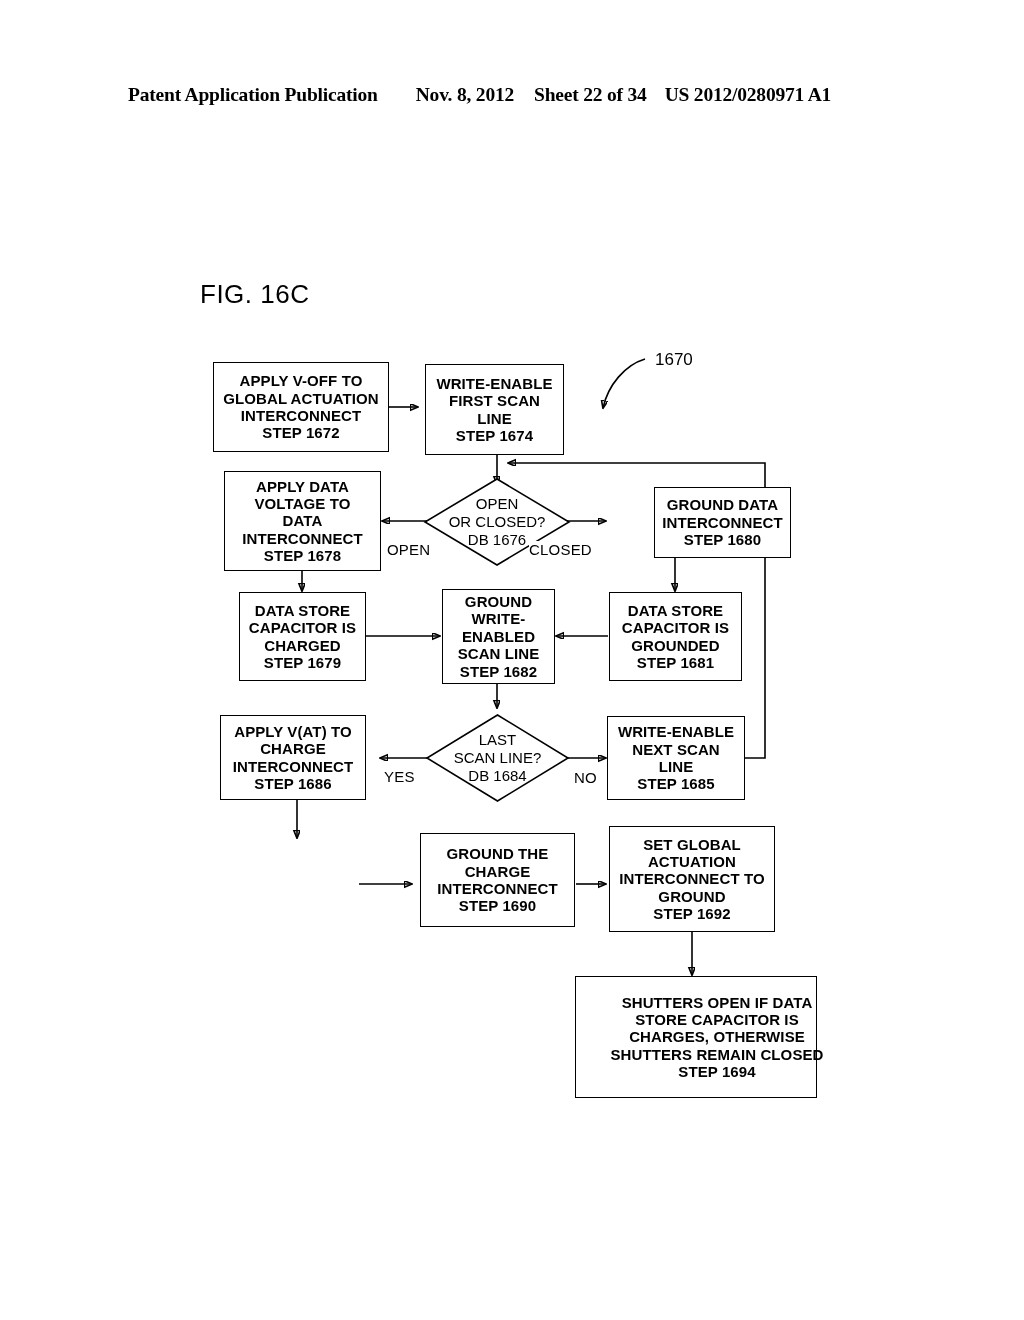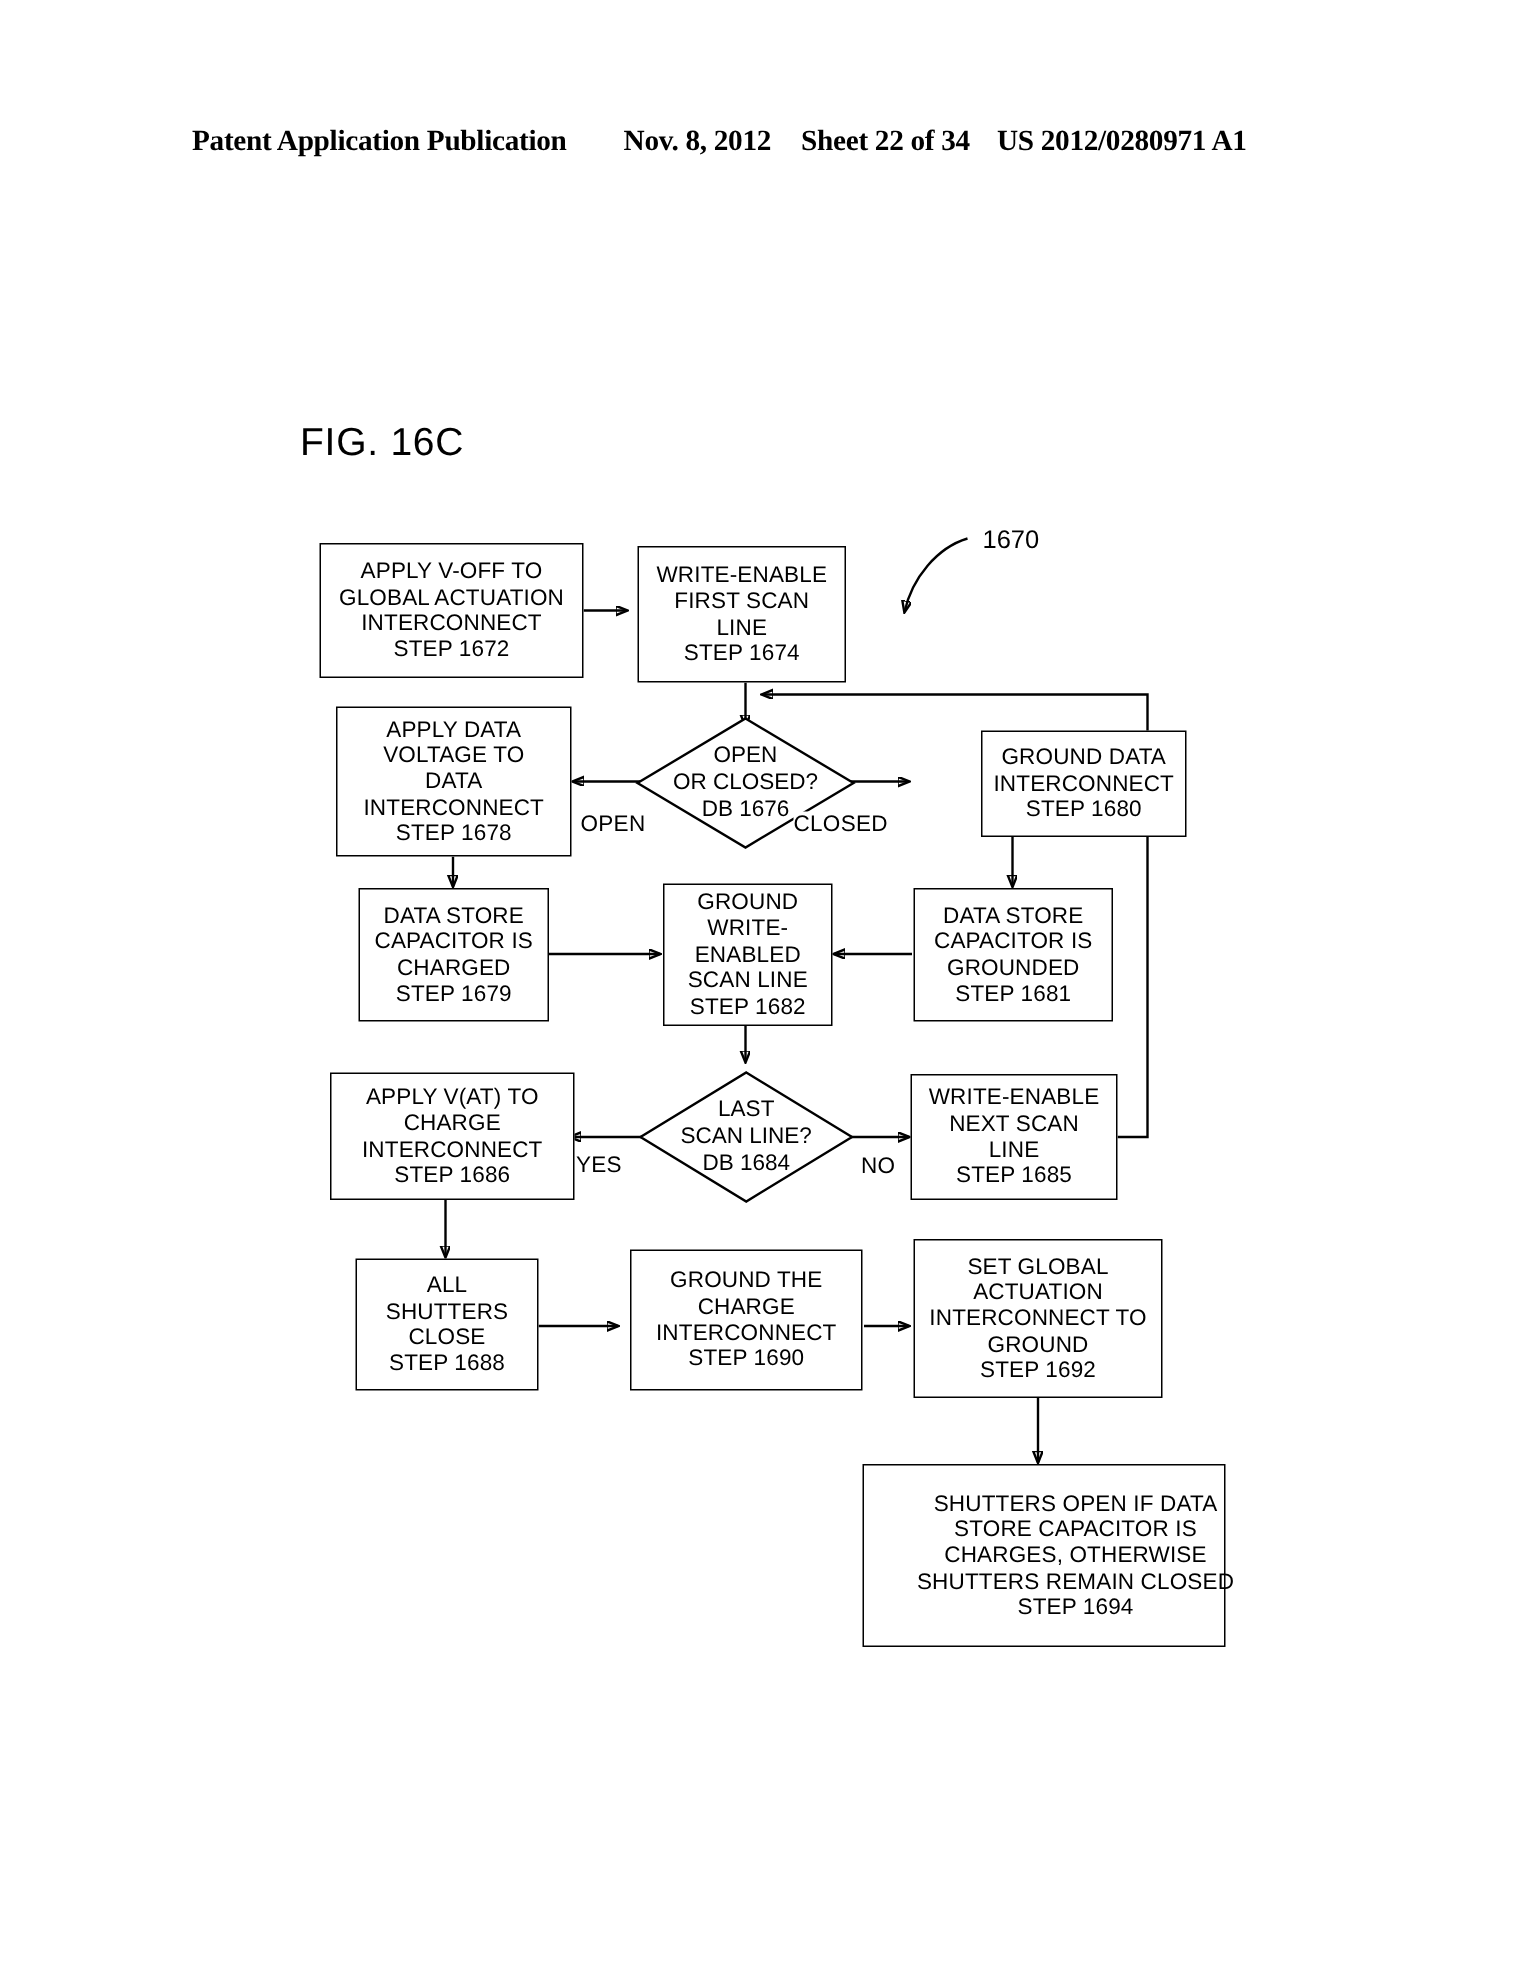--- a/index.html
+++ b/index.html
@@ -65,20 +65,21 @@
     display: flex;
     flex-direction: column;
     align-items: center;
     justify-content: center;
     text-align: left;
     font-size: 15px;
     line-height: 1.16;
     letter-spacing: 0.1px;
     padding: 2px 3px;
     z-index: 4;
+    font-weight: bold;
   }
   .node .ln { display: block; white-space: nowrap; }
 
   
   .diamond-wrap {
     position: absolute;
     z-index: 4;
   }
   .diamond-wrap svg {
     position: absolute;
@@ -249,21 +250,21 @@
     <span class="ln">STEP 1682</span>
   </div>
 
   <div class="node" style="left:609px; top:592px; width:133px; height:89px;">
     <span class="ln">DATA STORE</span>
     <span class="ln">CAPACITOR IS</span>
     <span class="ln">GROUNDED</span>
     <span class="ln">STEP 1681</span>
   </div>
 
-  <div class="node" style="left:220px; top:715px; width:163px; height:85px;">
+  <div class="node" style="left:220px; top:715px; width:146px; height:85px;">
     <span class="ln">APPLY V(AT) TO</span>
     <span class="ln">CHARGE</span>
     <span class="ln">INTERCONNECT</span>
     <span class="ln">STEP 1686</span>
   </div>
 
   <div class="diamond-wrap" style="left:426px; top:714px; width:143px; height:88px;">
     <svg width="143" height="88" viewBox="0 0 143 88">
       <polygon points="71.5,1 142,44 71.5,87 1,44" fill="#fff" stroke="#000" stroke-width="1.6"></polygon>
     </svg>
@@ -277,26 +278,20 @@
   <div class="edge-label" style="left:384px; top:768px;">YES</div>
   <div class="edge-label" style="left:574px; top:769px;text-align:right;">NO</div>
 
   <div class="node" style="left:607px; top:716px; width:138px; height:84px;">
     <span class="ln">WRITE-ENABLE</span>
     <span class="ln">NEXT SCAN</span>
     <span class="ln">LINE</span>
     <span class="ln">STEP 1685</span>
   </div>
 
-  <div class="node" style="left:237px; top:839px; width:122px; height:88px;">
-    <span class="ln">ALL</span>
-    <span class="ln">SHUTTERS</span>
-    <span class="ln">CLOSE</span>
-    <span class="ln">STEP 1688</span>
-  </div>
 
   <div class="node" style="left:420px; top:833px; width:155px; height:94px;">
     <span class="ln">GROUND THE</span>
     <span class="ln">CHARGE</span>
     <span class="ln">INTERCONNECT</span>
     <span class="ln">STEP 1690</span>
   </div>
 
   <div class="node" style="left:609px; top:826px; width:166px; height:106px;">
     <span class="ln">SET GLOBAL</span>

